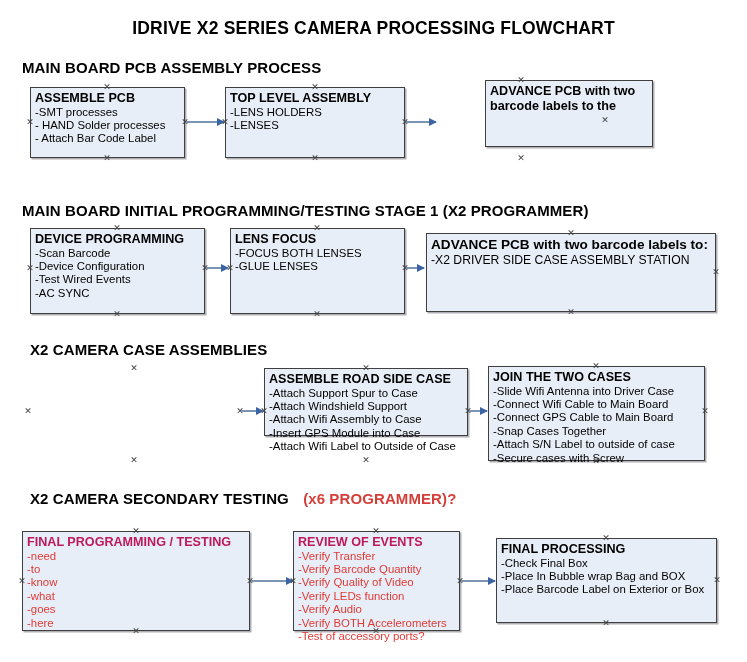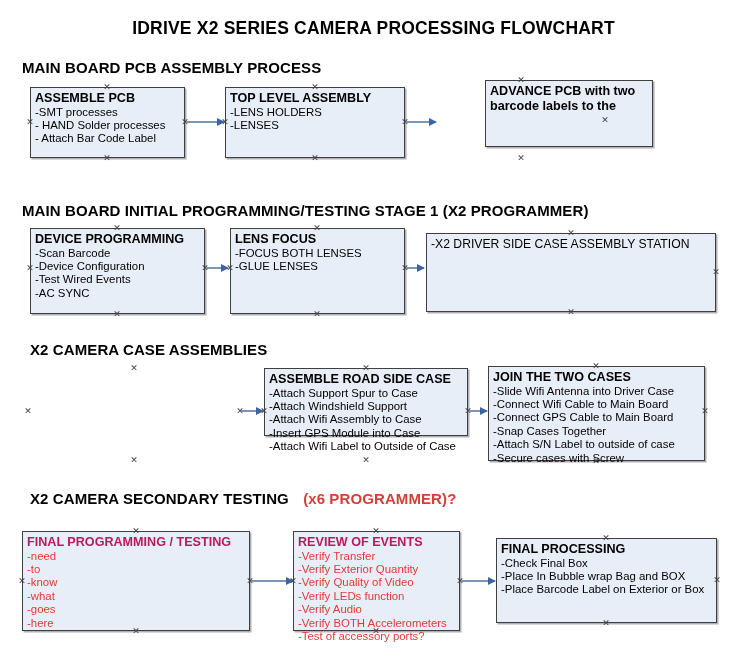--- a/index.html
+++ b/index.html
@@ -162,20 +162,21 @@
   <div class="handle" style="left:317px;top:228px;"></div>
   <div class="handle" style="left:317px;top:314px;"></div>
   <div class="handle" style="left:230px;top:268px;"></div>
   <div class="handle" style="left:405px;top:268px;"></div>
 
   <div class="conn" style="left:406px;top:267px;width:18px;">
       <span class="head"></span>
     </div>
 
   <div class="fbox big" style="left:426px;top:233px;width:290px;height:79px;">
+    <div class="bhead">ADVANCE PCB with two barcode labels to:</div>
     <div class="bline">-X2 DRIVER  SIDE  CASE  ASSEMBLY STATION</div>
   </div>
   <div class="handle" style="left:571px;top:233px;"></div>
   <div class="handle" style="left:571px;top:312px;"></div>
   <div class="handle" style="left:716px;top:272px;"></div>
 
   <div class="section-head" style="left:30px;top:341px;">X2 CAMERA CASE ASSEMBLIES</div>
 
   <div class="handle" style="left:134px;top:368px;"></div>
   <div class="handle" style="left:134px;top:460px;"></div>
@@ -235,21 +236,21 @@
   <div class="handle" style="left:22px;top:581px;"></div>
   <div class="handle" style="left:250px;top:581px;"></div>
 
   <div class="conn" style="left:251px;top:580px;width:42px;">
       <span class="head"></span>
     </div>
 
   <div class="fbox red" style="left:293px;top:531px;width:167px;height:100px;">
     <div class="bhead">REVIEW OF EVENTS</div>
     <div class="bline">-Verify Transfer</div>
-    <div class="bline">-Verify Exterior Quantity</div>
+    <div class="bline">-Verify Barcode Quantity</div>
     <div class="bline">-Verify Quality of Video</div>
     <div class="bline">-Verify LEDs function</div>
     <div class="bline">-Verify Audio</div>
     <div class="bline">-Verify BOTH Accelerometers</div>
     <div class="bline">-Test of accessory ports?</div>
   </div>
   <div class="handle" style="left:376px;top:531px;"></div>
   <div class="handle" style="left:376px;top:631px;"></div>
   <div class="handle" style="left:293px;top:581px;"></div>
   <div class="handle" style="left:460px;top:581px;"></div>

